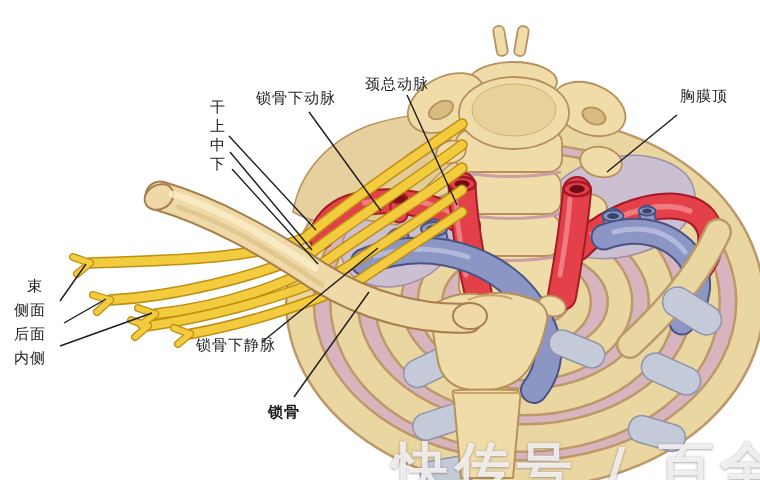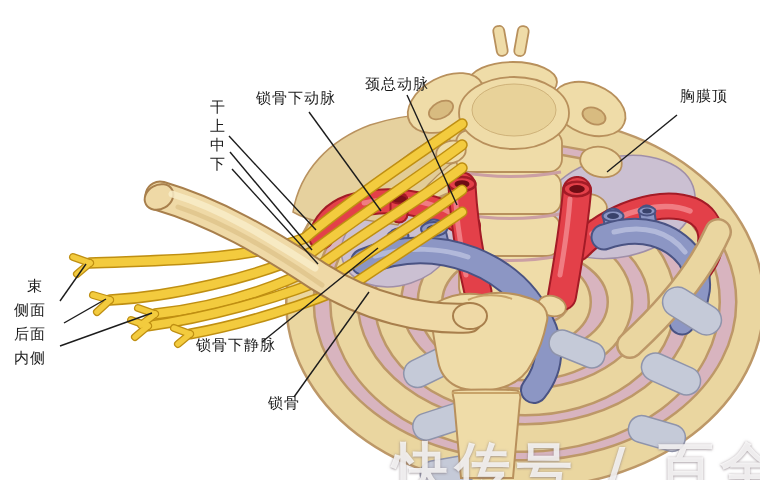--- a/index.html
+++ b/index.html
@@ -233,17 +233,17 @@
 
 <div class="anno col cords-col" style="left:14px;top:278px;">
   <div class="hdr">束</div>
   <div>侧面</div>
   <div>后面</div>
   <div>内侧</div>
 </div>
 
 <div class="anno" style="left:196px;top:337px;">锁骨下静脉</div>
 
-<div class="anno" style="left:268px;top:395px;">锁骨</div>
+<div class="anno" style="left:268px;top:404px;font-weight:bold;">锁骨</div>
 
 <div id="watermark">快传号 / 百全</div>
 
 </div>
 
 </body></html>

